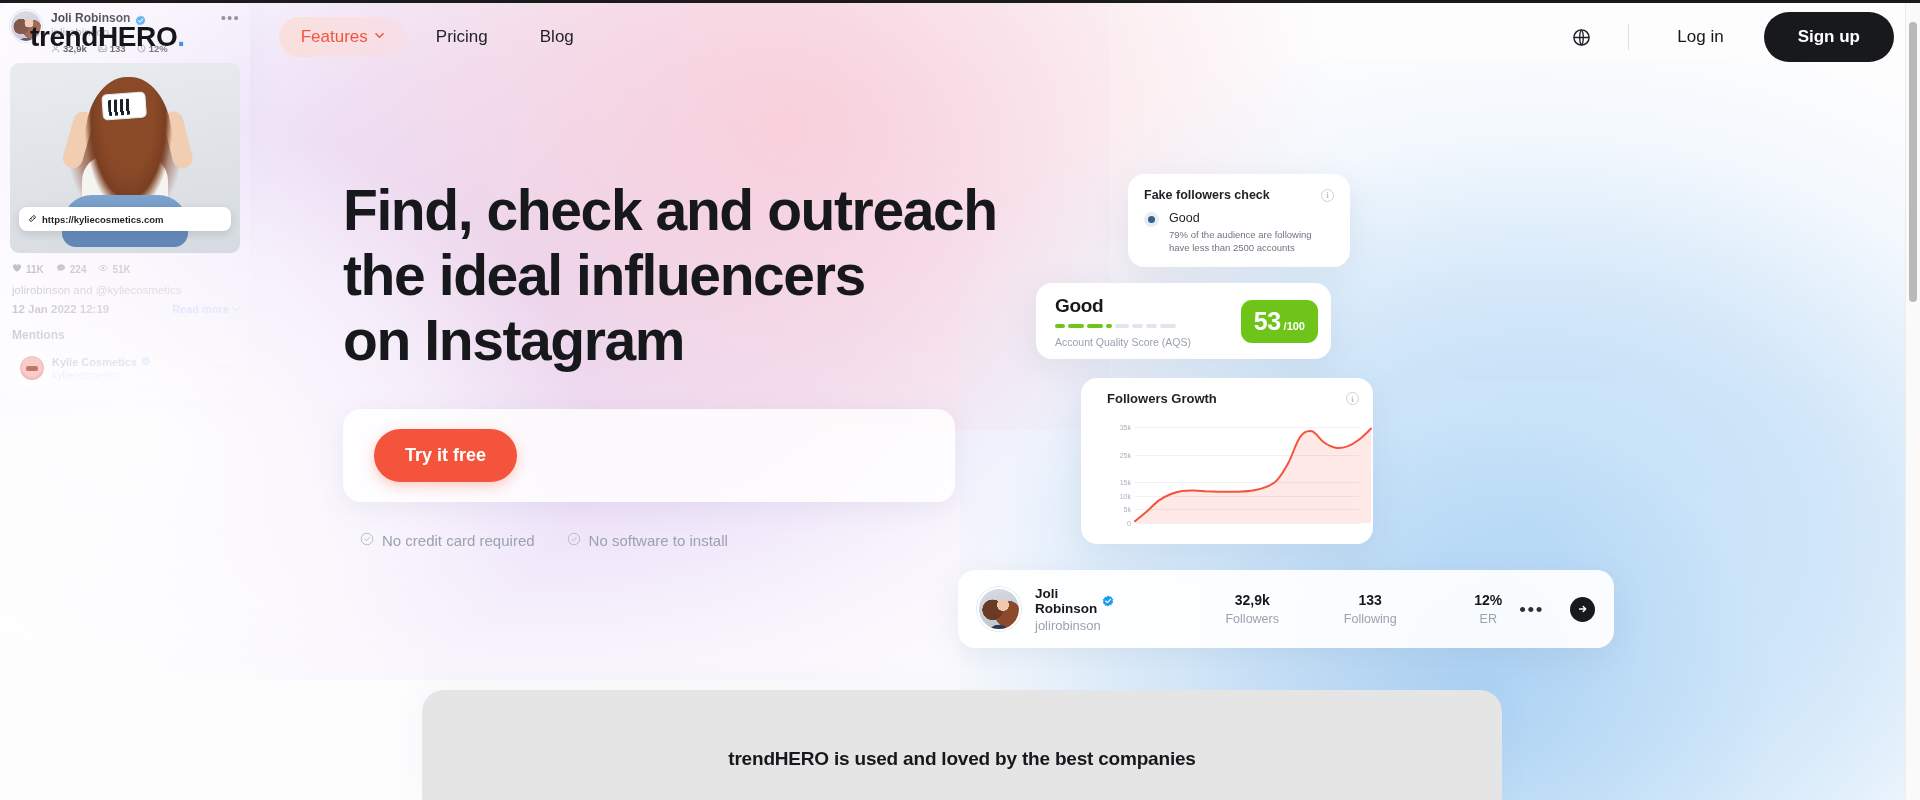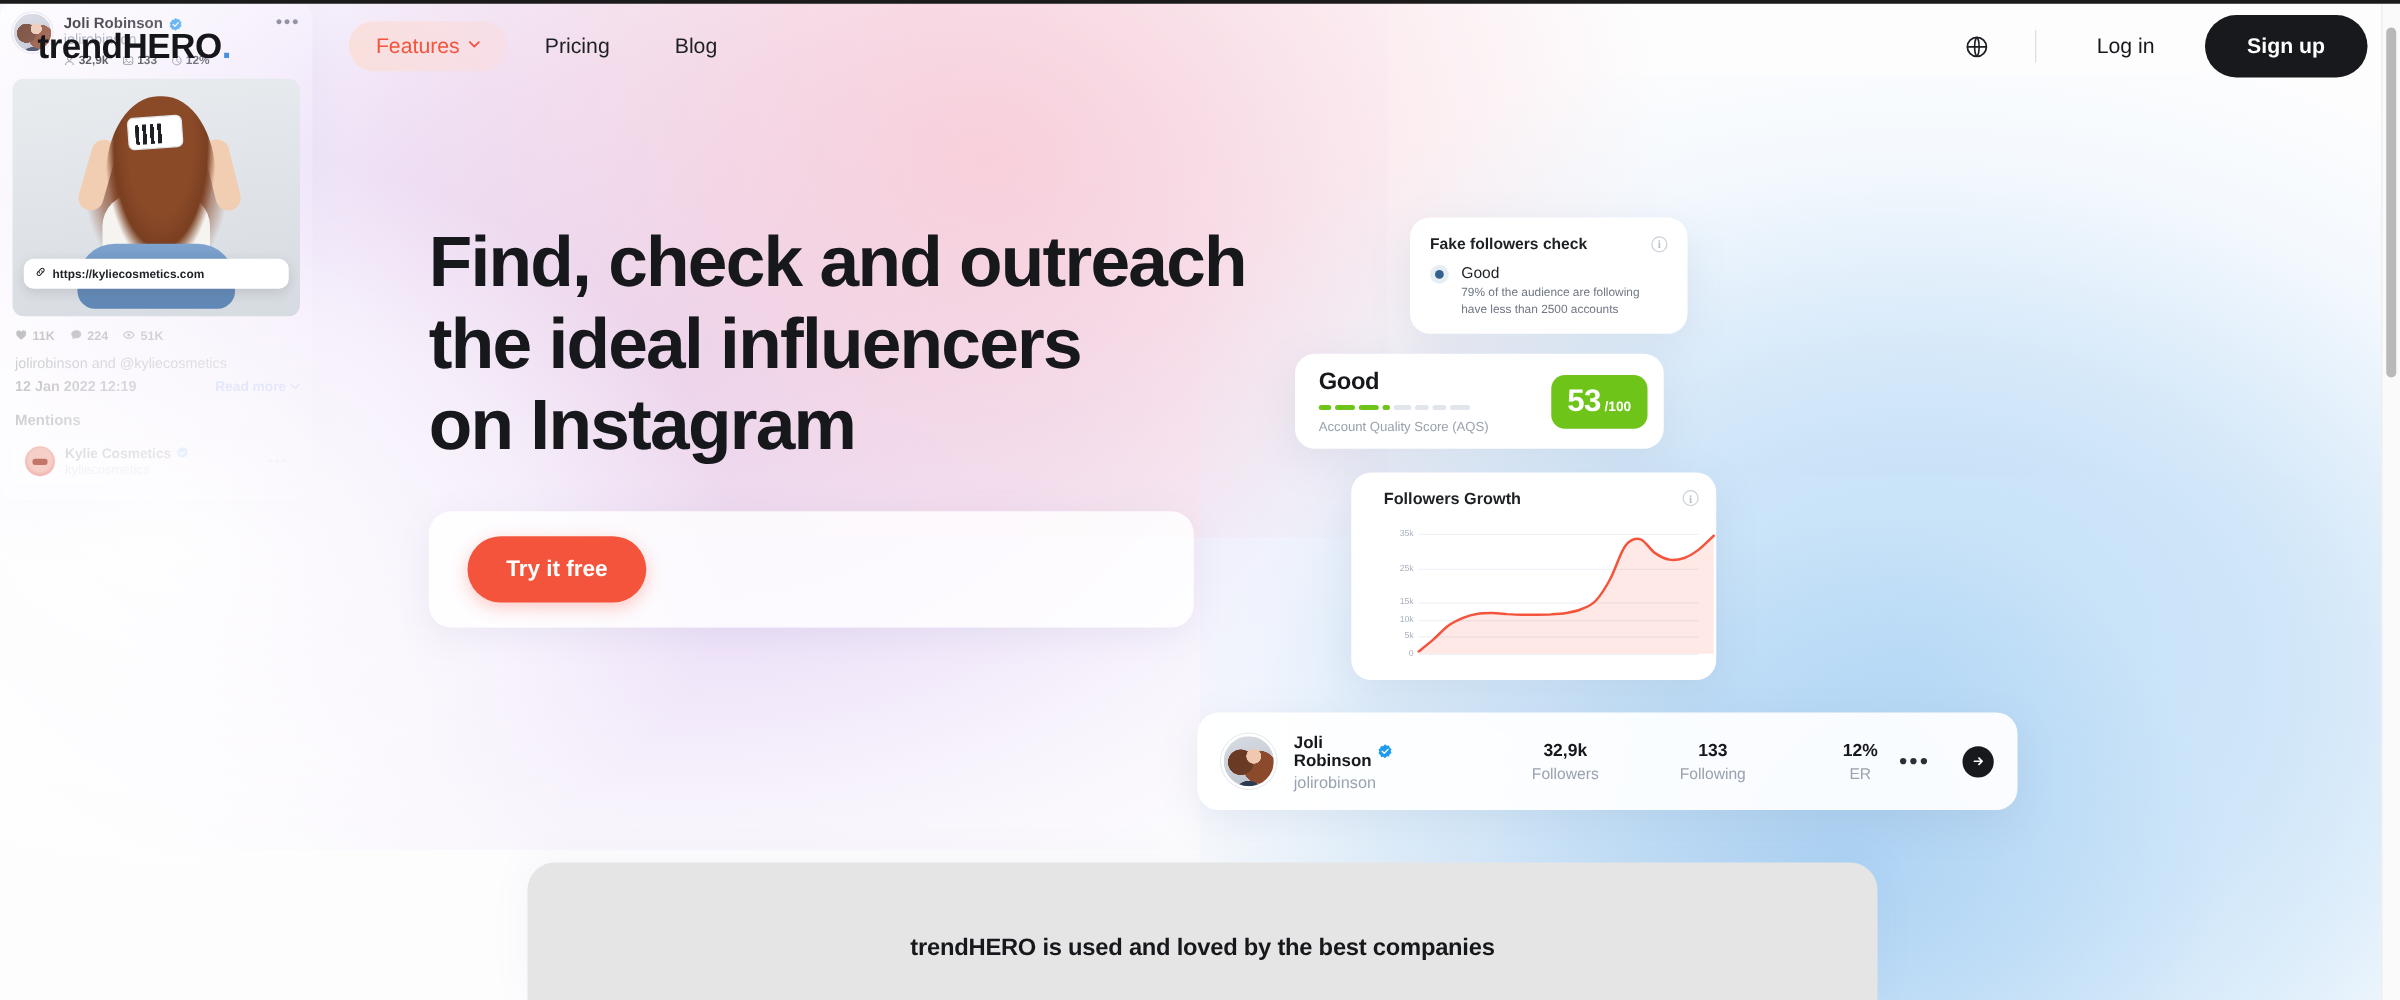--- a/index.html
+++ b/index.html
@@ -354,20 +354,40 @@
     <h1 class="hero-title">
       <span>Find, check and outreach</span><br>
       <span>the ideal influencers</span><br>
       <span>on Instagram</span>
     </h1>
 
     <div class="cta-card">
       <button class="try-btn">Try it free</button>
     </div>
 
+    <div class="badges">
+      <div class="badge">
+        <span>
+          <svg width="14" height="14" viewBox="0 0 16 16" fill="none">
+              <circle cx="8" cy="8" r="6.6" stroke="#b6bdc8" stroke-width="1.1"></circle>
+              <path d="M5.2 8.1l2 2 3.6-3.9" stroke="#b6bdc8" stroke-width="1.1" fill="none" stroke-linecap="round" stroke-linejoin="round"></path>
+            </svg>
+        </span>
+        <span>No credit card required</span>
+      </div>
+      <div class="badge">
+        <span>
+          <svg width="14" height="14" viewBox="0 0 16 16" fill="none">
+              <circle cx="8" cy="8" r="6.6" stroke="#b6bdc8" stroke-width="1.1"></circle>
+              <path d="M5.2 8.1l2 2 3.6-3.9" stroke="#b6bdc8" stroke-width="1.1" fill="none" stroke-linecap="round" stroke-linejoin="round"></path>
+            </svg>
+        </span>
+        <span>No software to install</span>
+      </div>
+    </div>
   </div>
 
   <div class="mock card-white fake-card">
     <div class="fake-head">
       <div class="fake-title">Fake followers check</div>
       <div class="info-circle">i</div>
     </div>
     <div class="fake-body">
       <span class="dot-indicator">
           <i></i>

